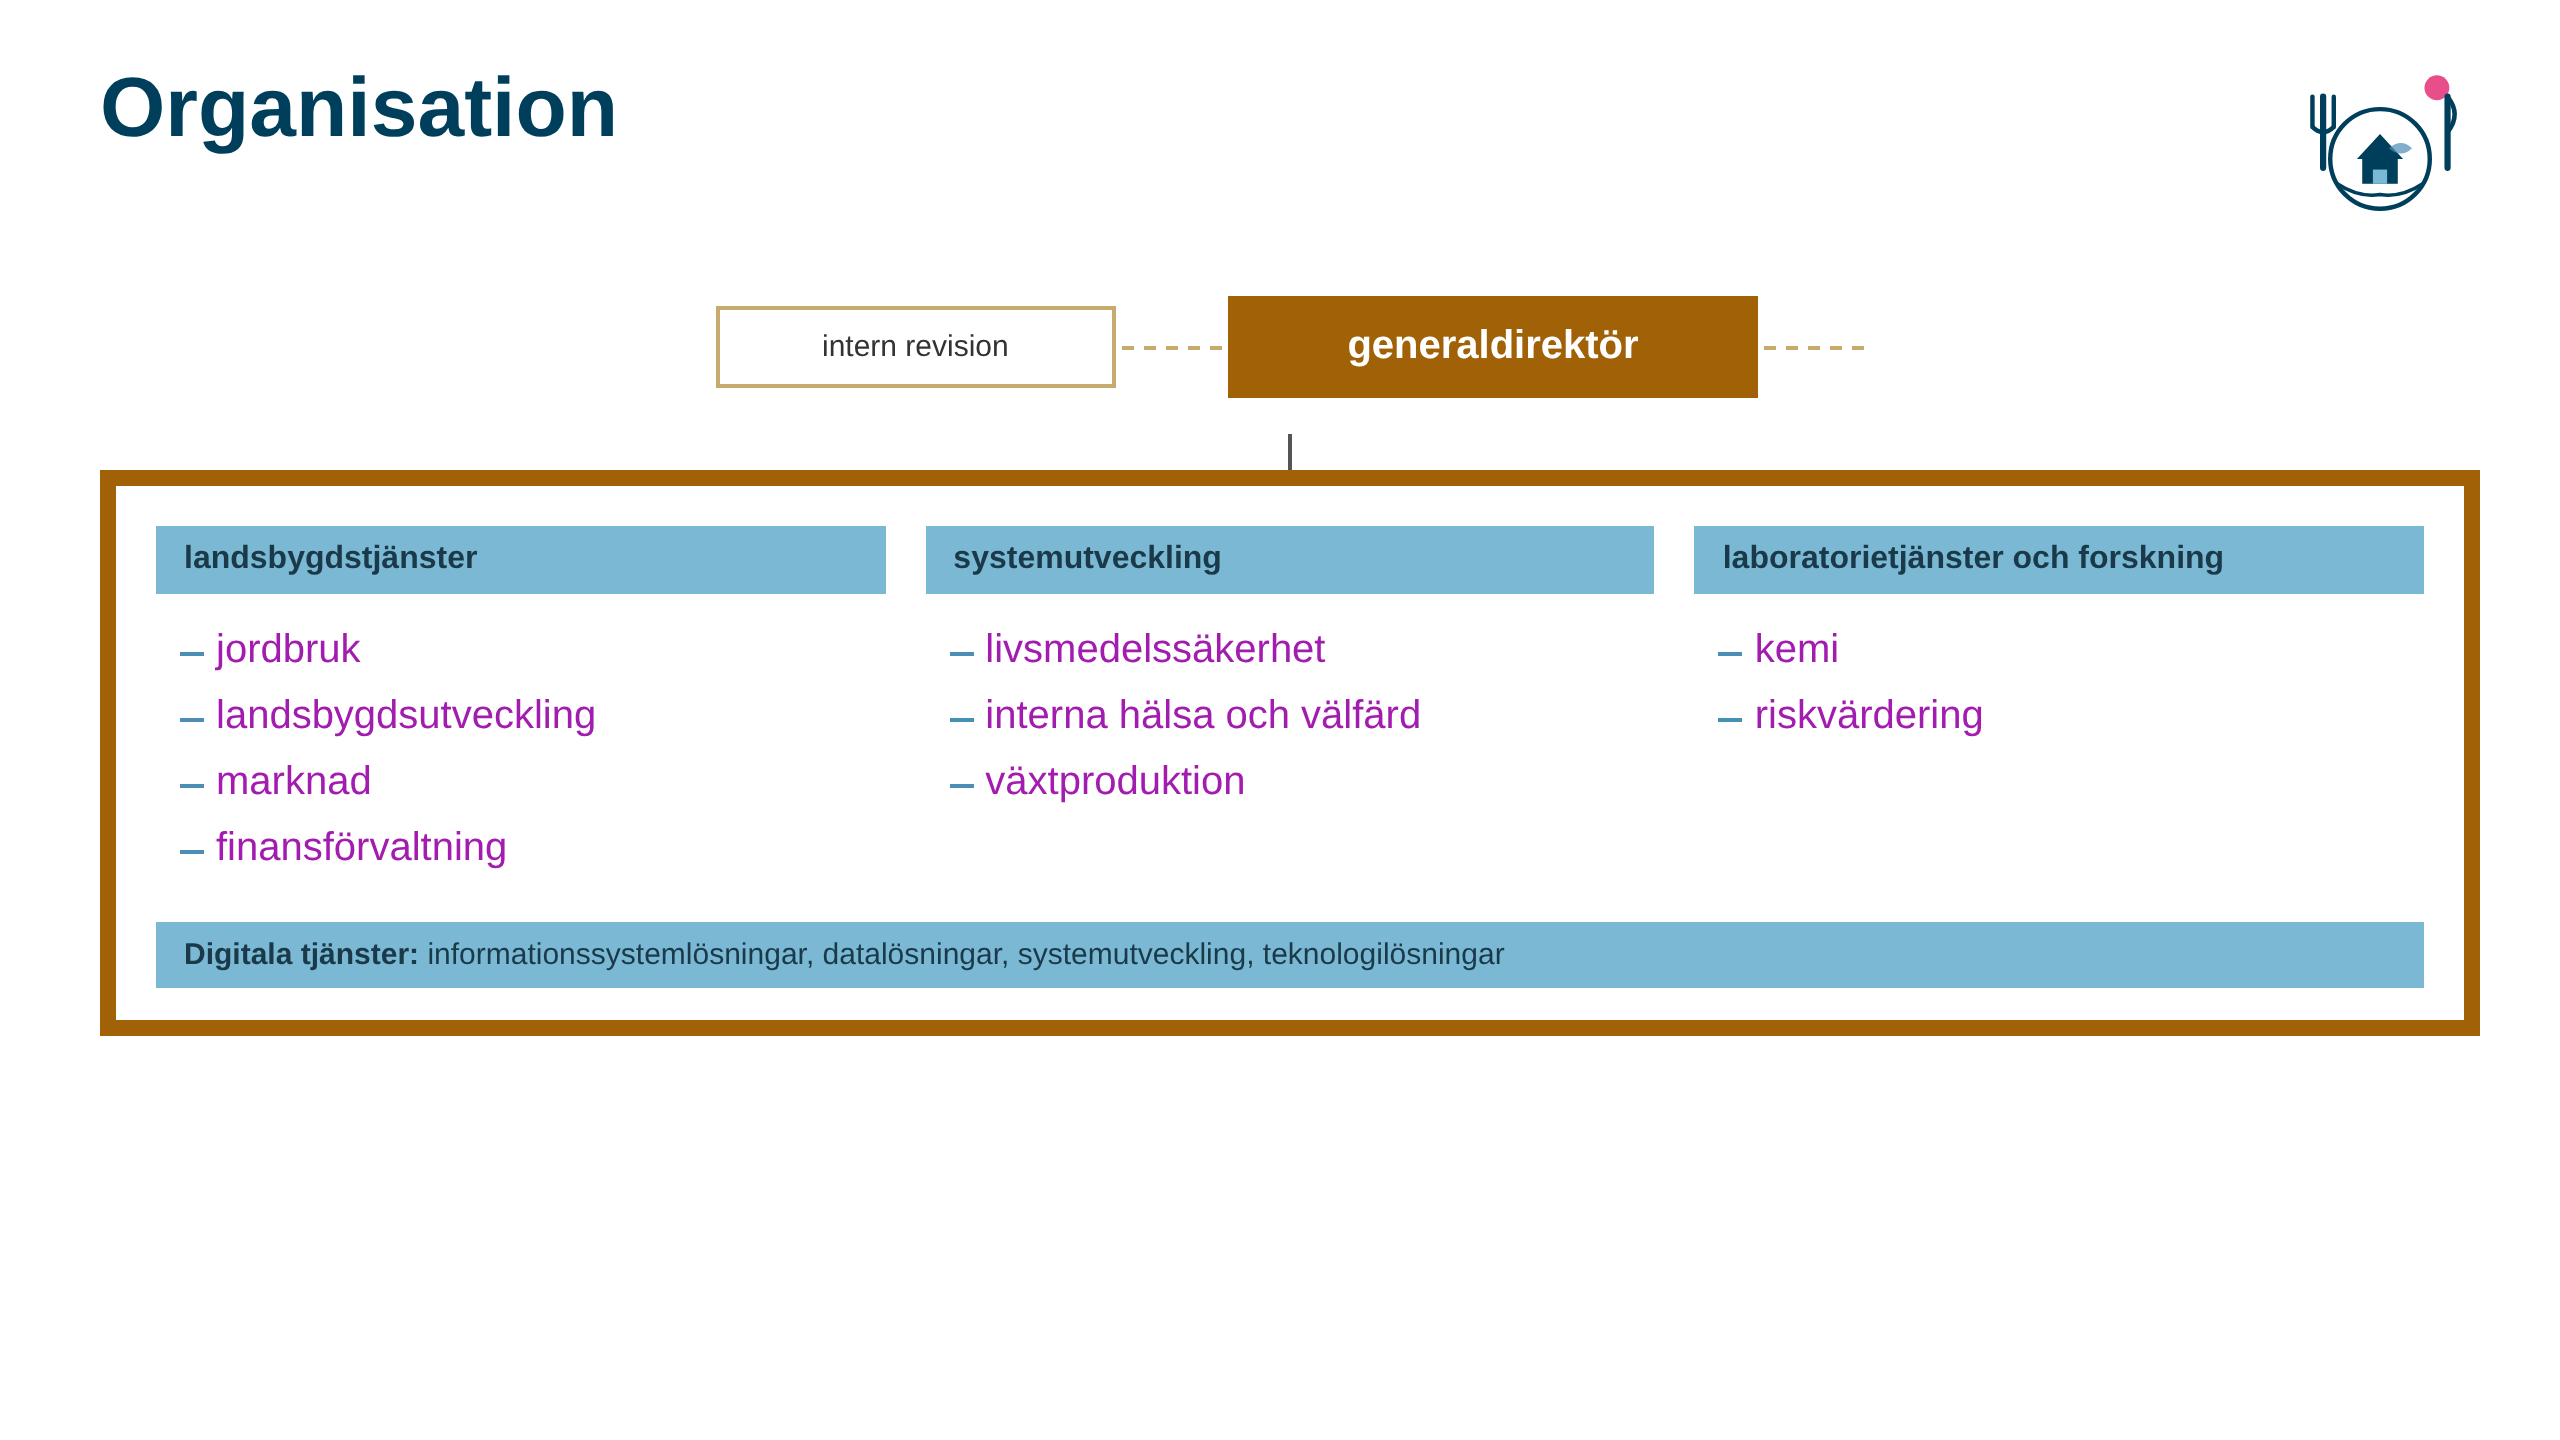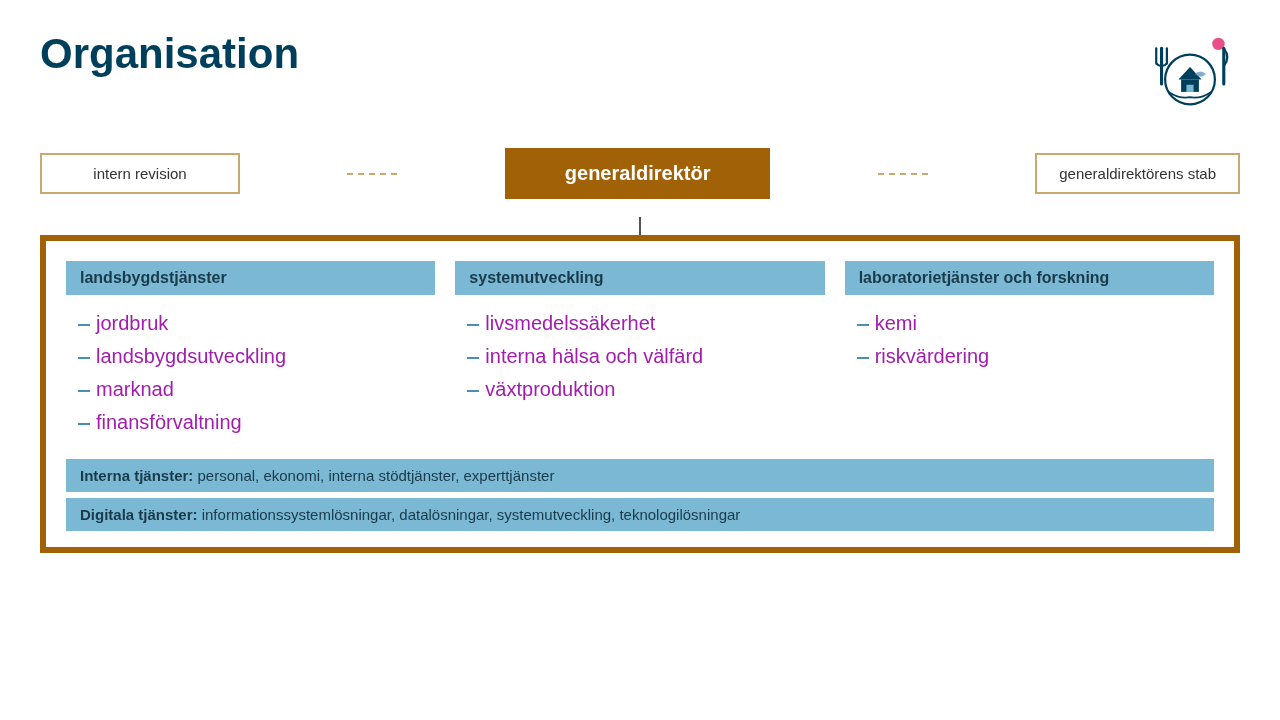--- a/index.html
+++ b/index.html
@@ -8,21 +8,21 @@
       background: #fff;
       width: 1280px;
       height: 720px;
       overflow: hidden;
       position: relative;
     }
 
     .page {
       width: 1280px;
       height: 696px;
-      padding: 30px 40px 20px 40px;
+      padding: 30px 40px 20px 50px;
       position: relative;
     }
 
     
     .header {
       display: flex;
       justify-content: space-between;
       align-items: flex-start;
       margin-bottom: 28px;
     }
@@ -38,21 +38,21 @@
       height: 90px;
       display: flex;
       align-items: center;
       justify-content: center;
     }
 
     
     .top-row {
       display: flex;
       align-items: center;
-      justify-content: space-between;
+      justify-content: center;
       margin-bottom: 18px;
       gap: 3px;
       position: relative;
     }
 
     .side-box {
       border: 2px solid #c8a96e;
       padding: 10px 22px;
       font-size: 15px;
       color: #333;
@@ -85,21 +85,21 @@
     }
 
     .vertical-line {
       width: 2px;
       height: 18px;
       background: #555;
     }
 
     
     .main-box {
-      border: 6px solid #a16207;
+      border: 8px solid #a16207;
       padding: 20px 20px 16px 20px;
       margin-top: 0;
       position: relative;
     }
 
     .departments-row {
       display: flex;
       gap: 20px;
       margin-bottom: 20px;
     }
@@ -199,21 +199,20 @@
         <path d="M26 64 Q38 72 50 70 Q62 72 74 64" stroke="#003f5c" stroke-width="2" fill="none"></path>
       </svg>
     </div>
   </div>
 
   <div class="top-row">
     <div class="side-box">intern revision</div>
     <div class="dashed-line"></div>
     <div class="center-box">generaldirektör</div>
     <div class="dashed-line"></div>
-    <div class="side-box">generaldirektörens stab</div>
   </div>
 
   <div class="connector-wrap">
     <div class="vertical-line"></div>
   </div>
 
   <div class="main-box">
 
     <div class="departments-row">
 
@@ -247,22 +246,19 @@
         <ul class="dept-items">
           <li>kemi</li>
           <li>riskvärdering</li>
         </ul>
       </div>
 
     </div>
 
     <div class="bottom-bars">
       <div class="bottom-bar">
-        <span class="bold">Interna tjänster:</span><span> personal, ekonomi, interna stödtjänster, experttjänster</span>
-      </div>
-      <div class="bottom-bar">
         <span class="bold">Digitala tjänster:</span><span> informationssystemlösningar, datalösningar, systemutveckling, teknologilösningar</span>
       </div>
     </div>
 
   </div>
 
 </div>
 
 </body></html>

